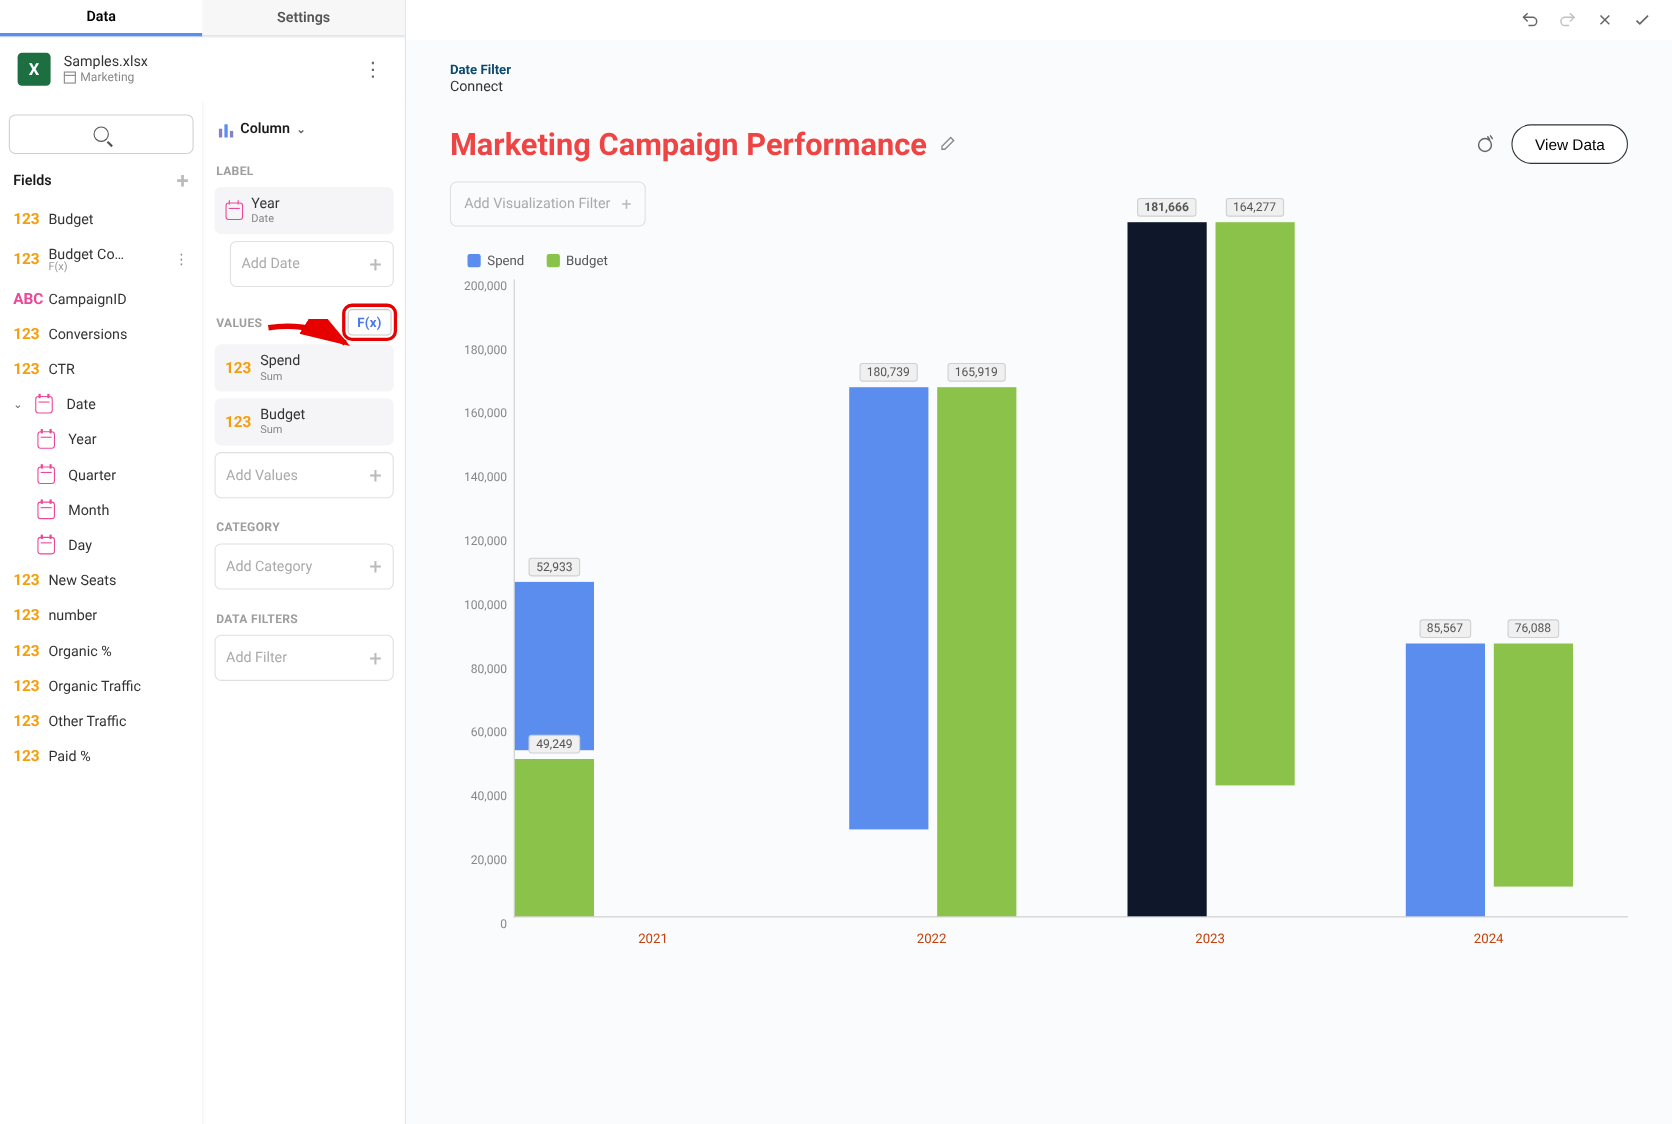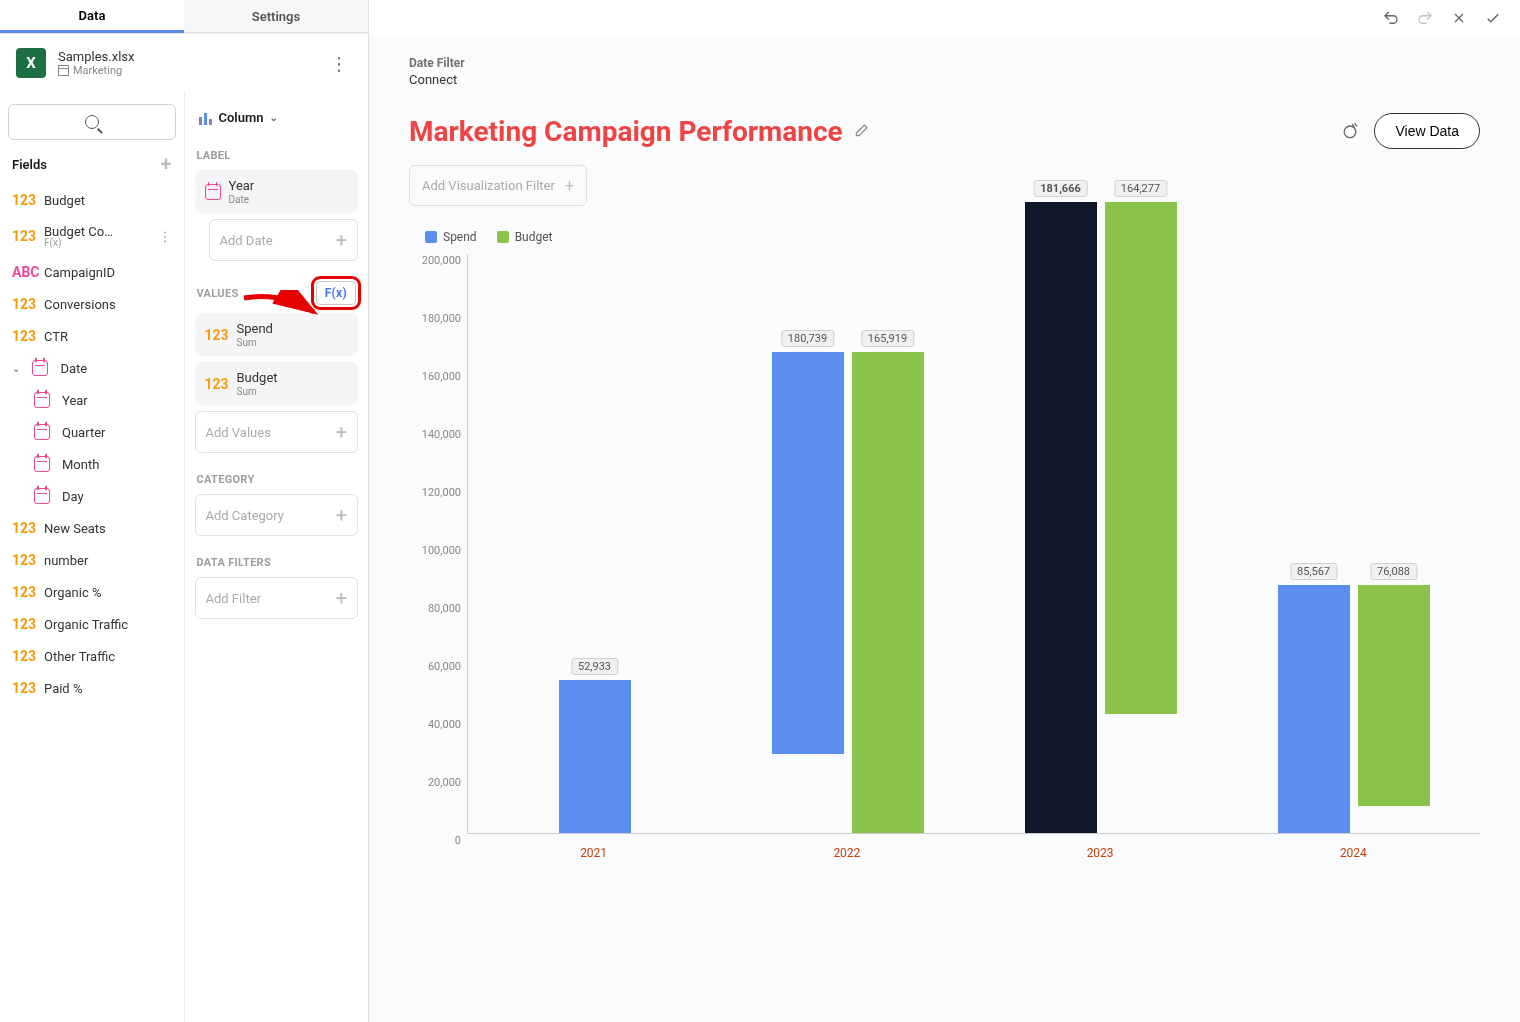--- a/index.html
+++ b/index.html
@@ -58,21 +58,21 @@
 .fx-highlight { outline:3px solid #e60000; outline-offset:2px;}
 .item-card { background:#f5f5f7; border-radius:6px; padding:8px 10px; display:flex; align-items:center; gap:8px; margin-bottom:6px;}
 .item-card .lbl { font-size:13px; color:#333;}
 .item-card .sub { font-size:10px; color:#888; margin-top:1px;}
 .add-box { border:1px solid #e0e0e0; border-radius:6px; padding:10px 10px; display:flex; align-items:center; justify-content:space-between; font-size:13px; color:#aaa; margin-bottom:16px; cursor:pointer;gap:39px;}
 .add-box.indent { margin-left:14px;}
 .right { flex:1; display:flex; flex-direction:column; background:#fafbfc;}
 .topbar { height:36px; display:flex; justify-content:flex-end; align-items:center; gap:16px; padding:0 18px; background:#fff;}
 .tb-icon { width:18px; height:18px; color:#666; cursor:pointer; display:flex; align-items:center; justify-content:center;}
 .content { flex:1; padding:20px 40px 10px 40px; overflow:auto;}
-.date-filter { font-size:12px; font-weight:700; color:#737373;}
+.date-filter { font-size:12px; font-weight:700; color:#0c4a6e;}
 .date-filter-val { font-size:13px; color:#333; margin-top:2px;}
 .titlebar { display:flex; align-items:center; justify-content:space-between; margin-top:26px; gap:16px;}
 .title-wrap { display:flex; align-items:center; gap:10px;}
 .chart-title { font-size:28px; font-weight:700; color:#ef4444;}
 .pencil { width:16px; height:16px; color:#888; cursor:pointer;}
 .title-actions { display:flex; align-items:center; gap:14px;}
 .view-btn { border:1.5px solid #333; border-radius:24px; padding:9px 20px; font-size:14px; font-weight:500; background:#fff; cursor:pointer;}
 .viz-filter { display:inline-flex; align-items:center; gap:10px; border:1px solid #e0e0e0; border-radius:6px; padding:10px 12px; font-size:13px; color:#aaa; margin-top:16px; cursor:pointer;}
 .plus-sm { font-size:16px; color:#bbb;}
 .legend { display:flex; gap:20px; margin-top:24px; padding-left:16px;}
@@ -348,23 +348,26 @@
             <div class="y-tick" style="bottom: 168px;">60,000</div>
             <div class="y-tick" style="bottom: 226px;">80,000</div>
             <div class="y-tick" style="bottom: 284px;">100,000</div>
             <div class="y-tick" style="bottom: 342px;">120,000</div>
             <div class="y-tick" style="bottom: 400px;">140,000</div>
             <div class="y-tick" style="bottom: 458px;">160,000</div>
             <div class="y-tick" style="bottom: 516px;">180,000</div>
             <div class="y-tick" style="bottom: 574px;">200,000</div>
           </div>
         <div class="plot" id="plot">
-            <div class="bar-group" style="left: calc(0%); width: calc(25%);">
+            <div class="bar-group" style="left: calc(0%); width: calc(25%); flex-direction: column;">
               <div class="bar" style="height: 153.506px; background: rgb(91, 141, 239);">
                 <div class="bar-label">52,933</div>
+              </div>
+              <div class="bar" style="height: 142.822px; background: rgb(139, 195, 74);">
+                <div class="bar-label">49,249</div>
               </div>
             </div>
             <div class="bar-group" style="left: calc(25%); width: calc(25%);">
               <div class="bar" style="height: 402px; background: rgb(91, 141, 239);">
                 <div class="bar-label">180,739</div>
               </div>
               <div class="bar" style="height: 481.165px; background: rgb(139, 195, 74);">
                 <div class="bar-label">165,919</div>
               </div>
             </div>

